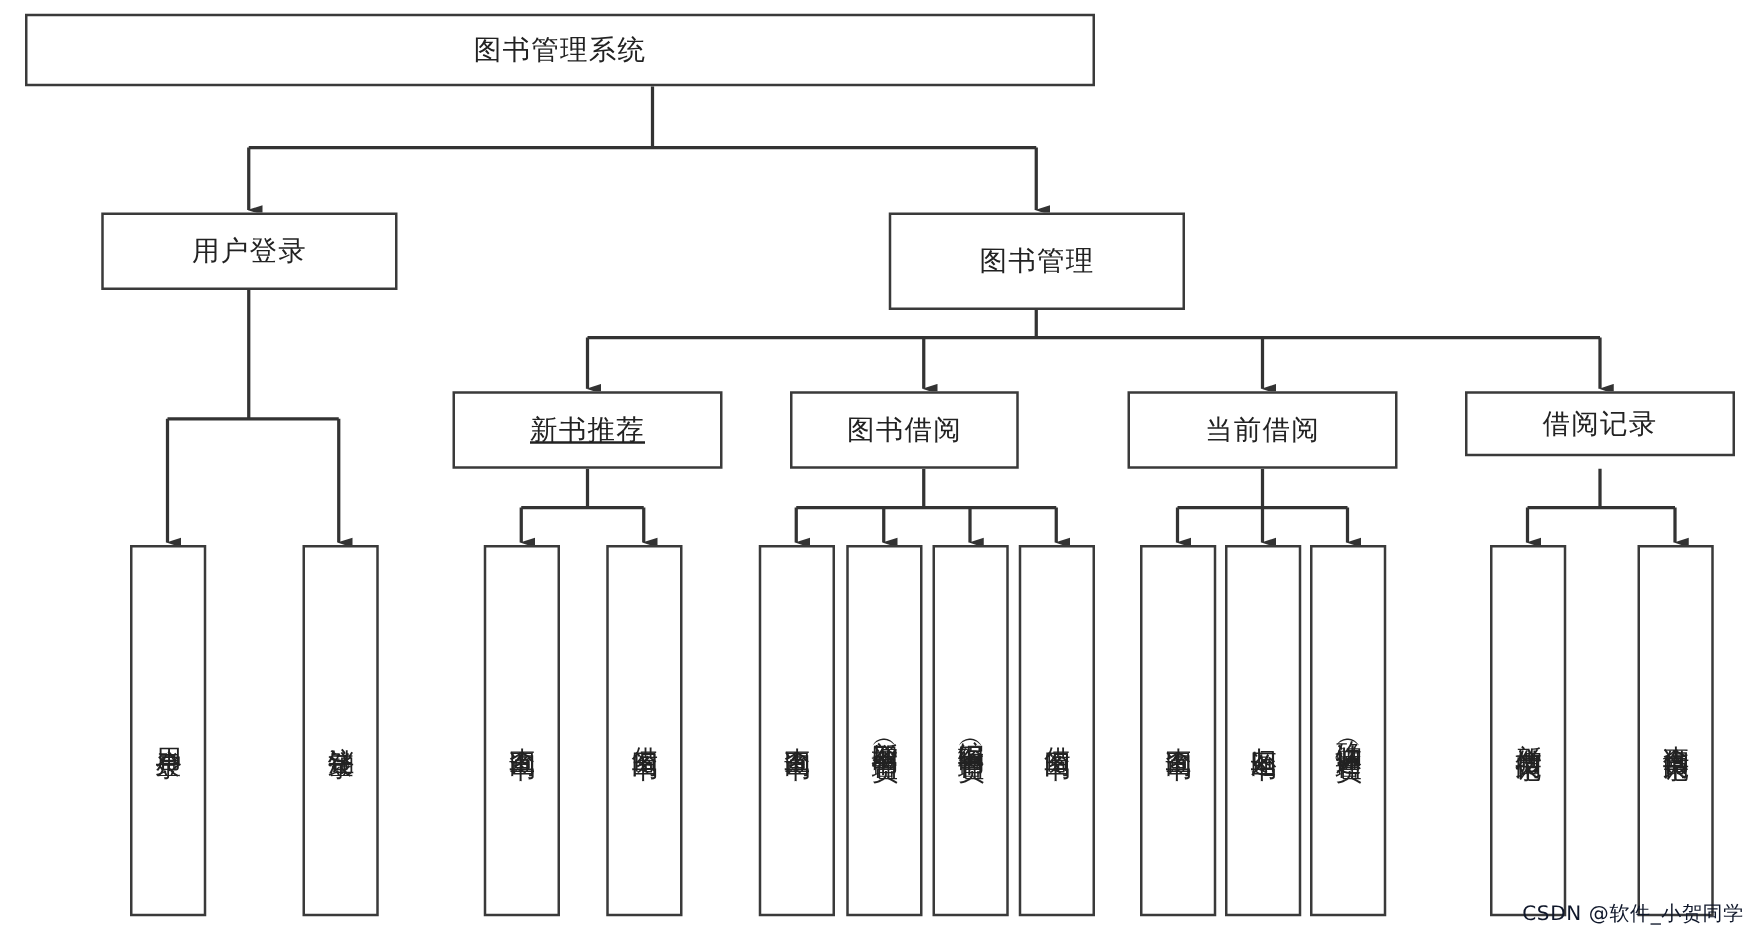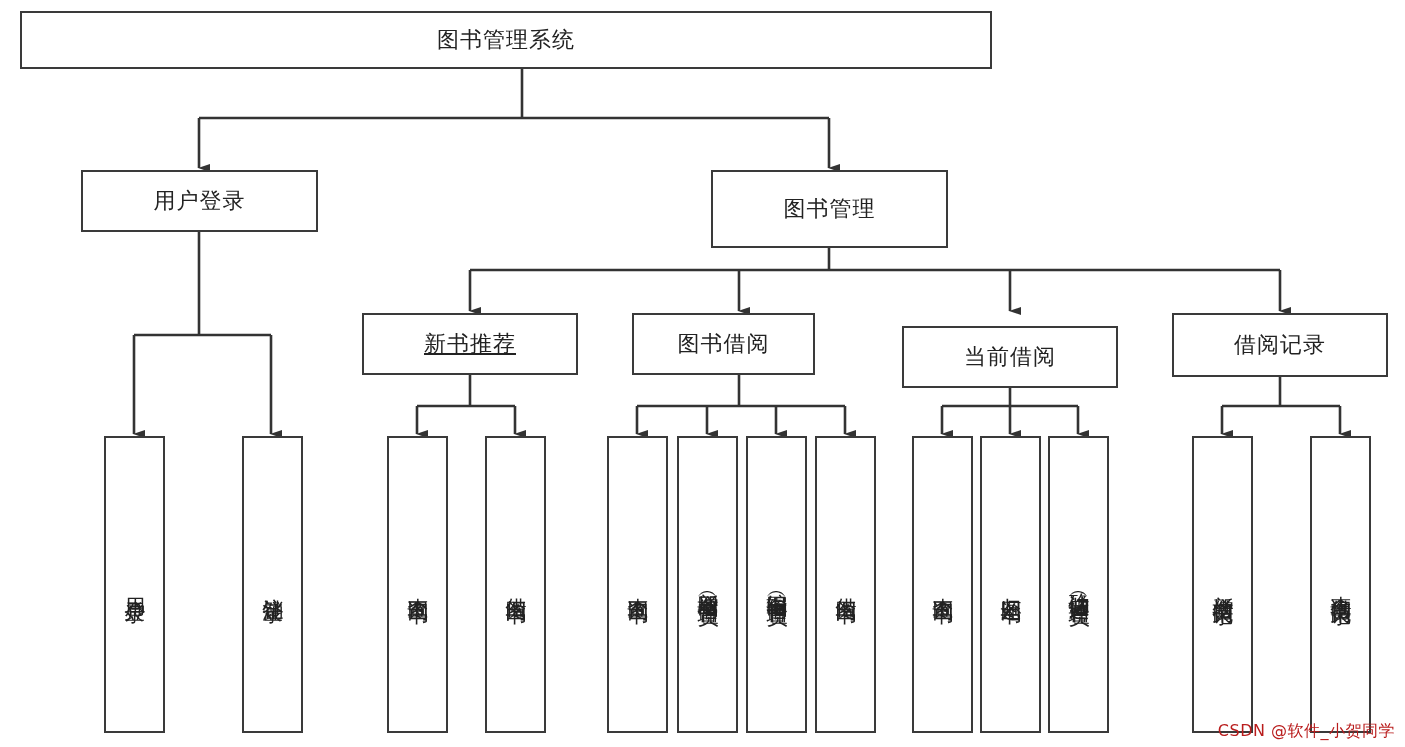--- a/index.html
+++ b/index.html
@@ -8,21 +8,21 @@
   #stage{position:relative;width:1405px;height:747px;background:#fff;}
   svg#wires{position:absolute;left:0;top:0;width:1405px;height:747px;}
   .node{position:absolute;box-sizing:border-box;background:#ffffff;
         border:2px solid #3a3a3a;display:flex;align-items:center;
         justify-content:center;color:#222;}
   .node.h{font-size:22px;letter-spacing:1px;}
   .node.v{font-size:21px;letter-spacing:2px;line-height:1.18;
           writing-mode:vertical-rl;text-orientation:upright;
           padding:10px 0;}
   .wm{position:absolute;right:10px;bottom:5px;font-size:16px;
-      color:#b91c1c;letter-spacing:.5px;white-space:nowrap;}
+      color:#0f172a;letter-spacing:.5px;white-space:nowrap;}
 </style>
 </head>
 <body>
 
 <div id="stage">
 
   <svg id="wires" viewBox="0 0 1405 747">
     <defs>
       <marker id="ar" markerWidth="10" markerHeight="12" refX="4.2" refY="11" orient="auto" markerUnits="userSpaceOnUse">
         <path d="M0.3,0 L8.1,0 L4.2,12 Z" fill="#333333"></path>
@@ -65,29 +65,29 @@
       <path d="M1010,406 L1010,434" marker-end="url(#ar)"></path>
       <path d="M1078,406 L1078,434" marker-end="url(#ar)"></path>
 
       <path d="M1280,375 L1280,406"></path>
       <path d="M1222,406 L1340,406"></path>
       <path d="M1222,406 L1222,434" marker-end="url(#ar)"></path>
       <path d="M1340,406 L1340,434" marker-end="url(#ar)"></path>
     </g>
   </svg>
 
-  <div class="node h" style="left:20px;top:11px;width:972px;height:58px;">图书管理系统</div>
+  <div class="node h" style="left:20px;top:11px;width:856px;height:58px;">图书管理系统</div>
 
   <div class="node h" style="left:81px;top:170px;width:237px;height:62px;">用户登录</div>
   <div class="node h" style="left:711px;top:170px;width:237px;height:78px;">图书管理</div>
 
   <div class="node h" style="left:362px;top:313px;width:216px;height:62px;text-decoration:underline;">新书推荐</div>
   <div class="node h" style="left:632px;top:313px;width:183px;height:62px;">图书借阅</div>
-  <div class="node h" style="left:902px;top:313px;width:216px;height:62px;margin-top:13px;">当前借阅</div>
-  <div class="node h" style="left:1172px;top:313px;width:216px;height:64px;">借阅记录</div>
+  <div class="node h" style="left:902px;top:313px;width:216px;height:62px;">当前借阅</div>
+  <div class="node h" style="left:1172px;top:313px;width:216px;height:52px;">借阅记录</div>
 
   <div class="node v" style="left:104px;top:436px;width:61px;height:297px;">用户登录</div>
   <div class="node v" style="left:242px;top:436px;width:61px;height:297px;">注销登录</div>
 
   <div class="node v" style="left:387px;top:436px;width:61px;height:297px;">查询图书</div>
   <div class="node v" style="left:485px;top:436px;width:61px;height:297px;">借阅图书</div>
 
   <div class="node v" style="left:607px;top:436px;width:61px;height:297px;">查询图书</div>
   <div class="node v" style="left:677px;top:436px;width:61px;height:297px;">新增图书（管理员）</div>
   <div class="node v" style="left:746px;top:436px;width:61px;height:297px;">编辑图书（管理员）</div>

